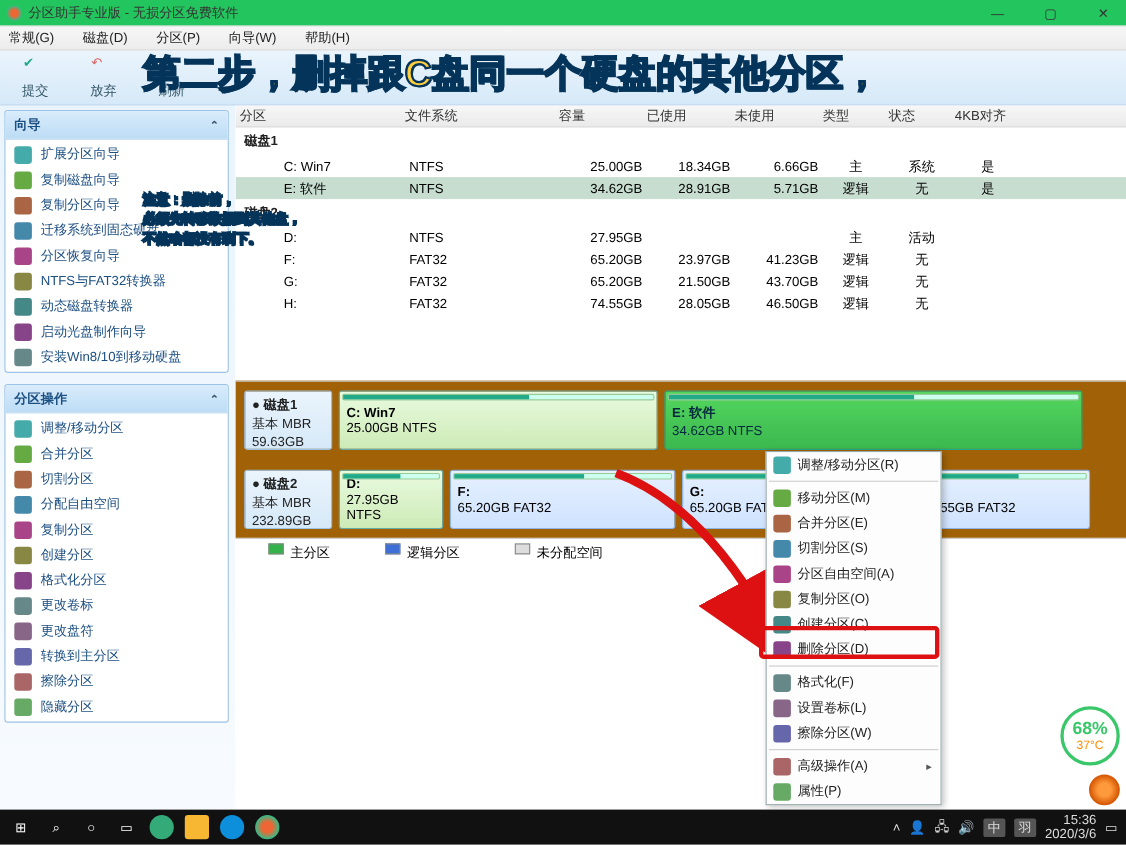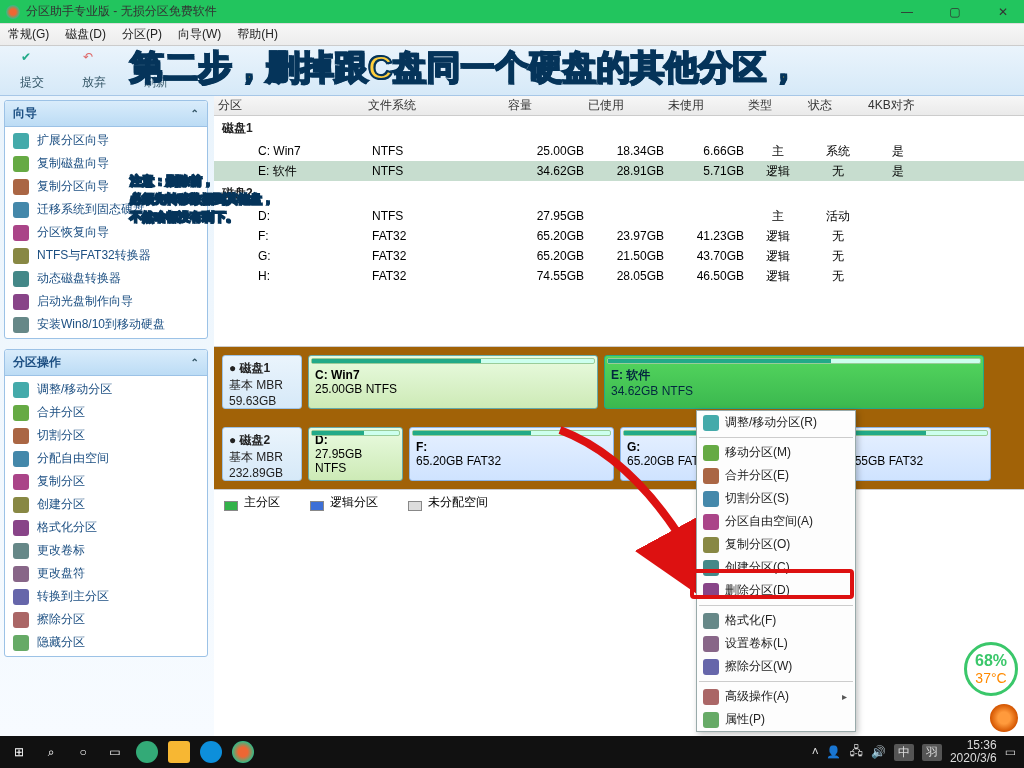--- a/index.html
+++ b/index.html
@@ -2,21 +2,21 @@
 <html><head>
 <meta charset="utf-8">
 <style>
 * { margin: 0; padding: 0; box-sizing: border-box; font-family: "Microsoft YaHei", Tahoma, sans-serif; font-size: 12px; }
 body { width: 1024px; height: 768px; overflow: hidden; background: #fff; position: relative; }
 .titlebar { height: 24px; background: #22c55e; display: flex; align-items: center; padding: 0 6px; border-bottom: 1px solid #ddd; }
 .titlebar .icon { width: 14px; height: 14px; background: radial-gradient(circle, #e63 30%, #3b8 70%); border-radius: 50%; margin-right: 6px; }
 .titlebar .title { flex: 1; font-size: 12px; color: #333; }
 .winbtns { display: flex; gap: 18px; font-size: 14px; color: #333; }
 .winbtns span { cursor: pointer; width: 30px; text-align: center; }
-.menubar { height: 22px; display: flex; align-items: center; gap: 16px; padding: 0 8px; background: linear-gradient(#f7f7f7, #ececec); border-bottom: 1px solid #ccc; }
+.menubar { height: 22px; display: flex; align-items: center; gap: 26px; padding: 0 8px; background: linear-gradient(#f7f7f7, #ececec); border-bottom: 1px solid #ccc; }
 .menubar span { color: #222; }
 .toolbar { height: 50px; display: flex; align-items: center; padding: 0 4px; background: linear-gradient(#eaf4fc, #d6e9f8); border-bottom: 1px solid #a7c7e7; gap: 6px; }
 .tbtn { display: flex; flex-direction: column; align-items: center; width: 56px; gap: 2px; color: #356; cursor: pointer; }
 .tbtn .tic { width: 22px; height: 22px; }
 .main { display: flex; height: calc(100% - 24px - 22px - 50px - 32px); }
 .left { width: 214px; background: linear-gradient(#eaf4fc, #f7fbff); display: flex; flex-direction: column; gap: 10px; padding: 4px 6px 4px 4px; overflow: hidden; }
 .panel { border: 1px solid #9cc2e6; border-radius: 3px; background: #fff; }
 .panel-header { display: flex; align-items: center; justify-content: space-between; background: linear-gradient(#d9ecfb, #bcdcf5); padding: 4px 8px; font-weight: bold; color: #1c4f82; border-bottom: 1px solid #9cc2e6; border-radius: 3px 3px 0 0; }
 .caret { font-size: 10px; color: #356; }
 .panel-body { padding: 2px 0; }
@@ -38,40 +38,40 @@
 .diskline { display: flex; align-items: stretch; gap: 6px; height: 54px; }
 .diskbadge { width: 80px; border: 1px solid #9cc2e6; border-radius: 3px; background: linear-gradient(#eaf4fc,#d6e9f8); padding: 4px 6px; font-size: 11px; color: #222; }
 .diskbadge .dn { font-weight: bold; }
 .partbox { border: 1px solid #6aa; border-radius: 3px; position: relative; padding: 4px 6px; overflow: hidden; display: flex; flex-direction: column; justify-content: center; background: linear-gradient(#e9fbe0, #cdeab6); font-size: 11px; }
 .partbox.sel { background: linear-gradient(#54d65e, #3bb84f); color: #03273f; border-color: #2a8; }
 .partbox.fat { background: linear-gradient(#e6f0ff, #cfe3ff); border-color: #8bb5e8; }
 .partbox .pn { font-weight: bold; font-size: 12px; }
 .partbox .usage { position: absolute; left: 2px; top: 2px; right: 2px; height: 6px; background: #cfe; border: 1px solid #9c9; border-radius: 2px; }
 .partbox .usage .bar { height: 100%; background: #2a8; }
 .legend { display: flex; gap: 30px; padding: 4px 10px; border-top: 1px solid #ccc; align-items: center; background: #fff; }
-.lg { display: flex; align-items: flex-end; gap: 6px; }
+.lg { display: flex; align-items: flex-start; gap: 6px; margin-left: 20px; }
 .sw { width: 14px; height: 10px; border: 1px solid #888; }
 .sw.pri { background: #33b24a; } .sw.log { background: #3d6fd6; } .sw.un { background: #ddd; }
 
 .ctxmenu { position: absolute; left: 696px; top: 410px; width: 160px; background: #fdfdfd; border: 1px solid #9aa; box-shadow: 2px 2px 6px rgba(0,0,0,.25); z-index: 30; }
 .ctxmenu .mitem, .ctxmenu .mitem-hi { display: flex; align-items: center; gap: 6px; padding: 3px 8px 3px 6px; color: #222; white-space: nowrap; }
 .ctxmenu .mitem .mic, .ctxmenu .mitem-hi .mic { width: 16px; height: 16px; border-radius: 3px; background: #4aa; display: inline-block; }
 .ctxmenu .sep { height: 1px; background: #ccc; margin: 3px 2px; }
 .ctxmenu .sub::after { content: "▸"; margin-left: auto; font-size: 10px; color: #555; }
 .hi-box { position: absolute; left: 690px; top: 569px; width: 164px; height: 30px; border: 4px solid #d11; border-radius: 4px; z-index: 31; pointer-events: none; }
 
 .overlay-text { position: absolute; font-weight: 900; font-size: 30px; color: #ffcf3e; -webkit-text-stroke: 2px #05345a; text-shadow: 1px 1px 0 #05345a, -1px -1px 0 #05345a; z-index: 25; line-height: 1.5; pointer-events: none; }
 .ov1 { left: 130px; top: 42px; font-size: 34px; }
 .ov2 { left: 130px; top: 172px; width: 600px; }
 
 .arrow { position: absolute; left: 550px; top: 420px; width: 180px; height: 180px; z-index: 26; pointer-events: none; }
 
 .round-gadget { position: absolute; right: 6px; bottom: 72px; width: 54px; height: 54px; border-radius: 50%; border: 3px solid #3ac76a; display: flex; align-items: center; justify-content: center; flex-direction: column; background: #fff; z-index: 20; }
 .round-gadget .pct { font-size: 16px; color: #3ac76a; font-weight: bold; }
-.round-gadget .sub { font-size: 14px; color: #ff8a00; }
+.round-gadget .sub { font-size: 11px; color: #ff8a00; }
 
 .taskbar { position: absolute; left: 0; right: 0; bottom: 0; height: 32px; background: #111; display: flex; align-items: center; padding: 0 8px; gap: 10px; color: #ddd; z-index: 40; }
 .taskbar .tico { width: 22px; height: 22px; display: flex; align-items: center; justify-content: center; color: #fff; }
 .taskbar .spacer { flex: 1; }
 .tray { display: flex; align-items: center; gap: 8px; font-size: 11px; }
 .tray .ime { background: #555; padding: 0 4px; border-radius: 2px; }
 .clock { text-align: right; line-height: 1.1; }
 
 .flower-btn { position: absolute; right: 6px; bottom: 36px; width: 28px; height: 28px; border-radius: 50%; background: radial-gradient(circle, #ff9a3c 30%, #d35400 70%); z-index: 41; }
 </style>

